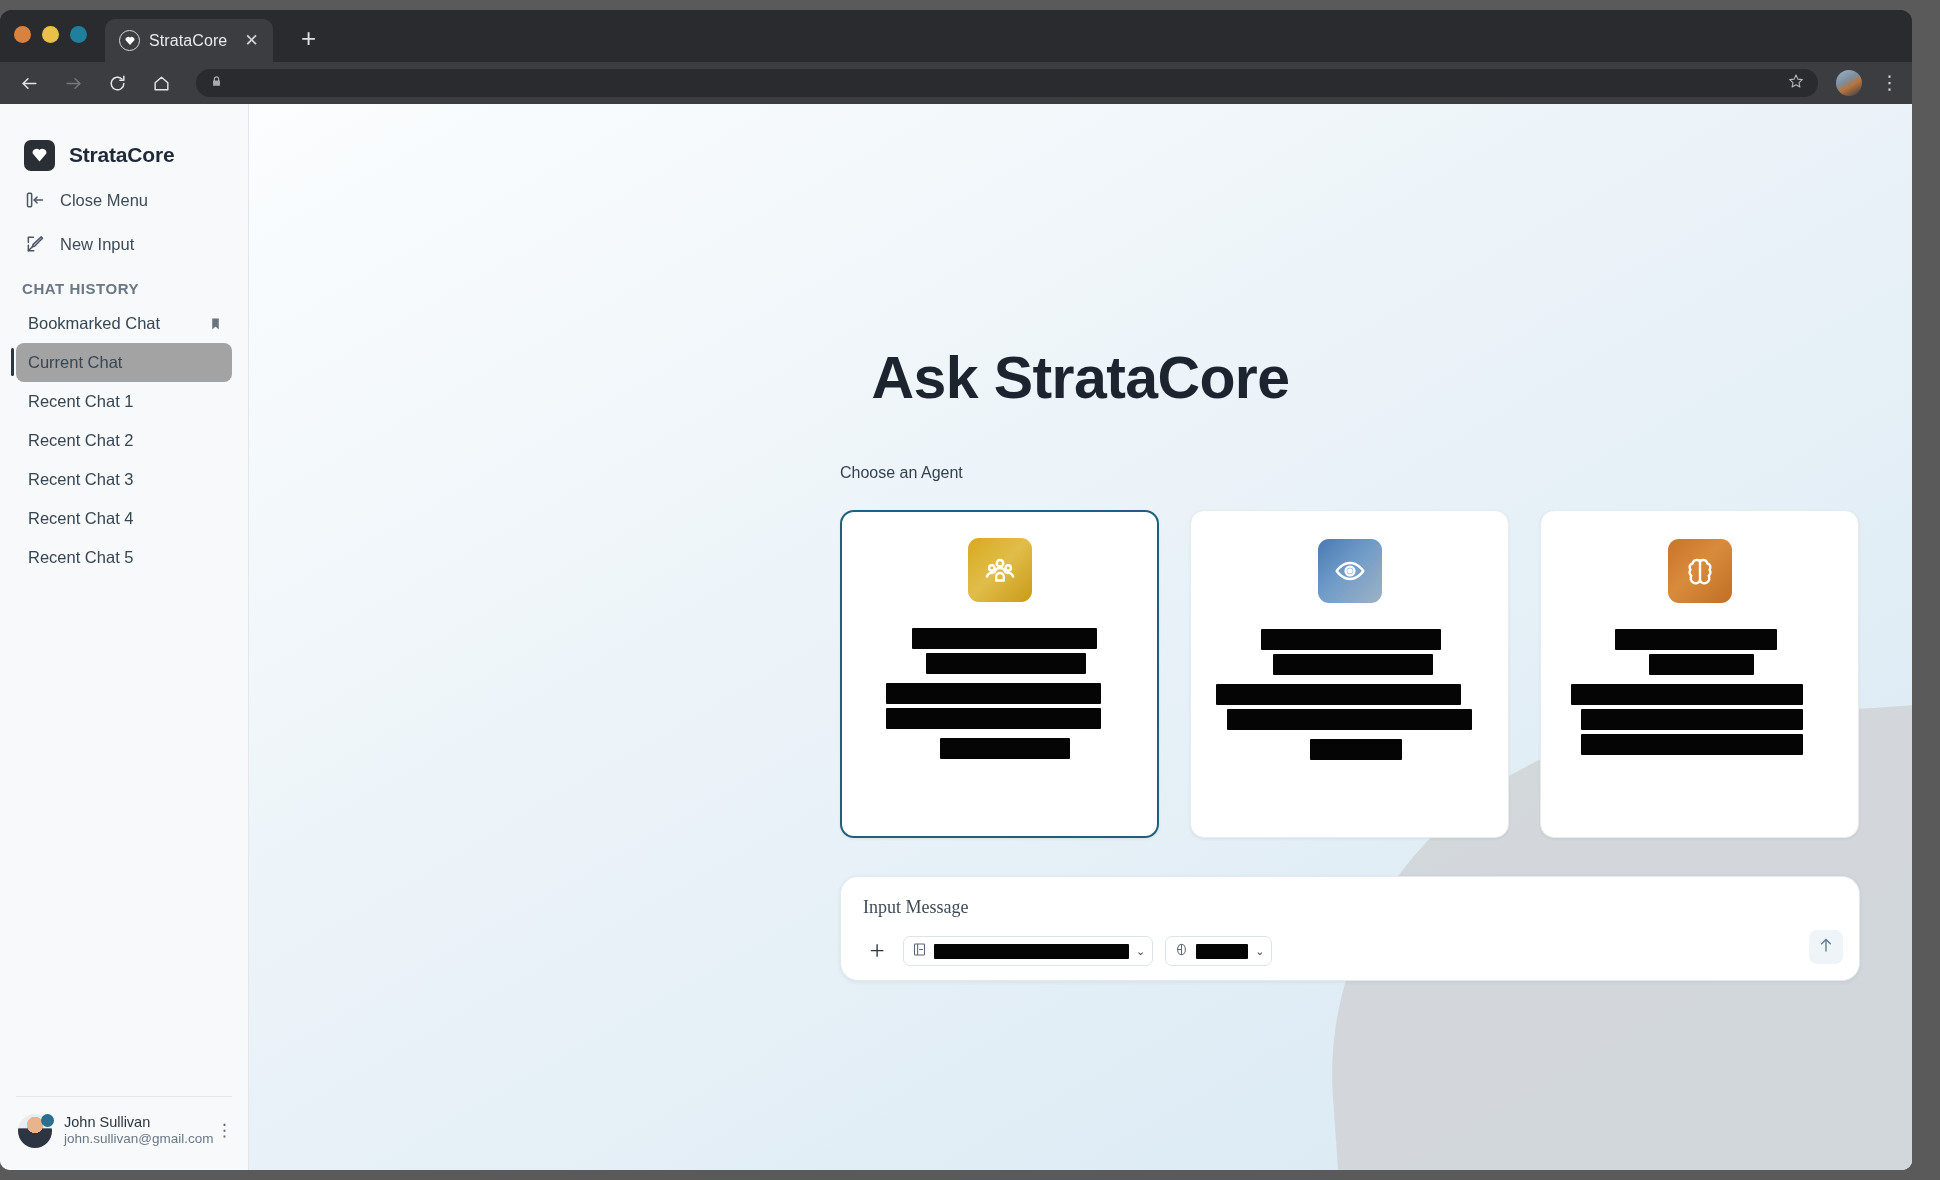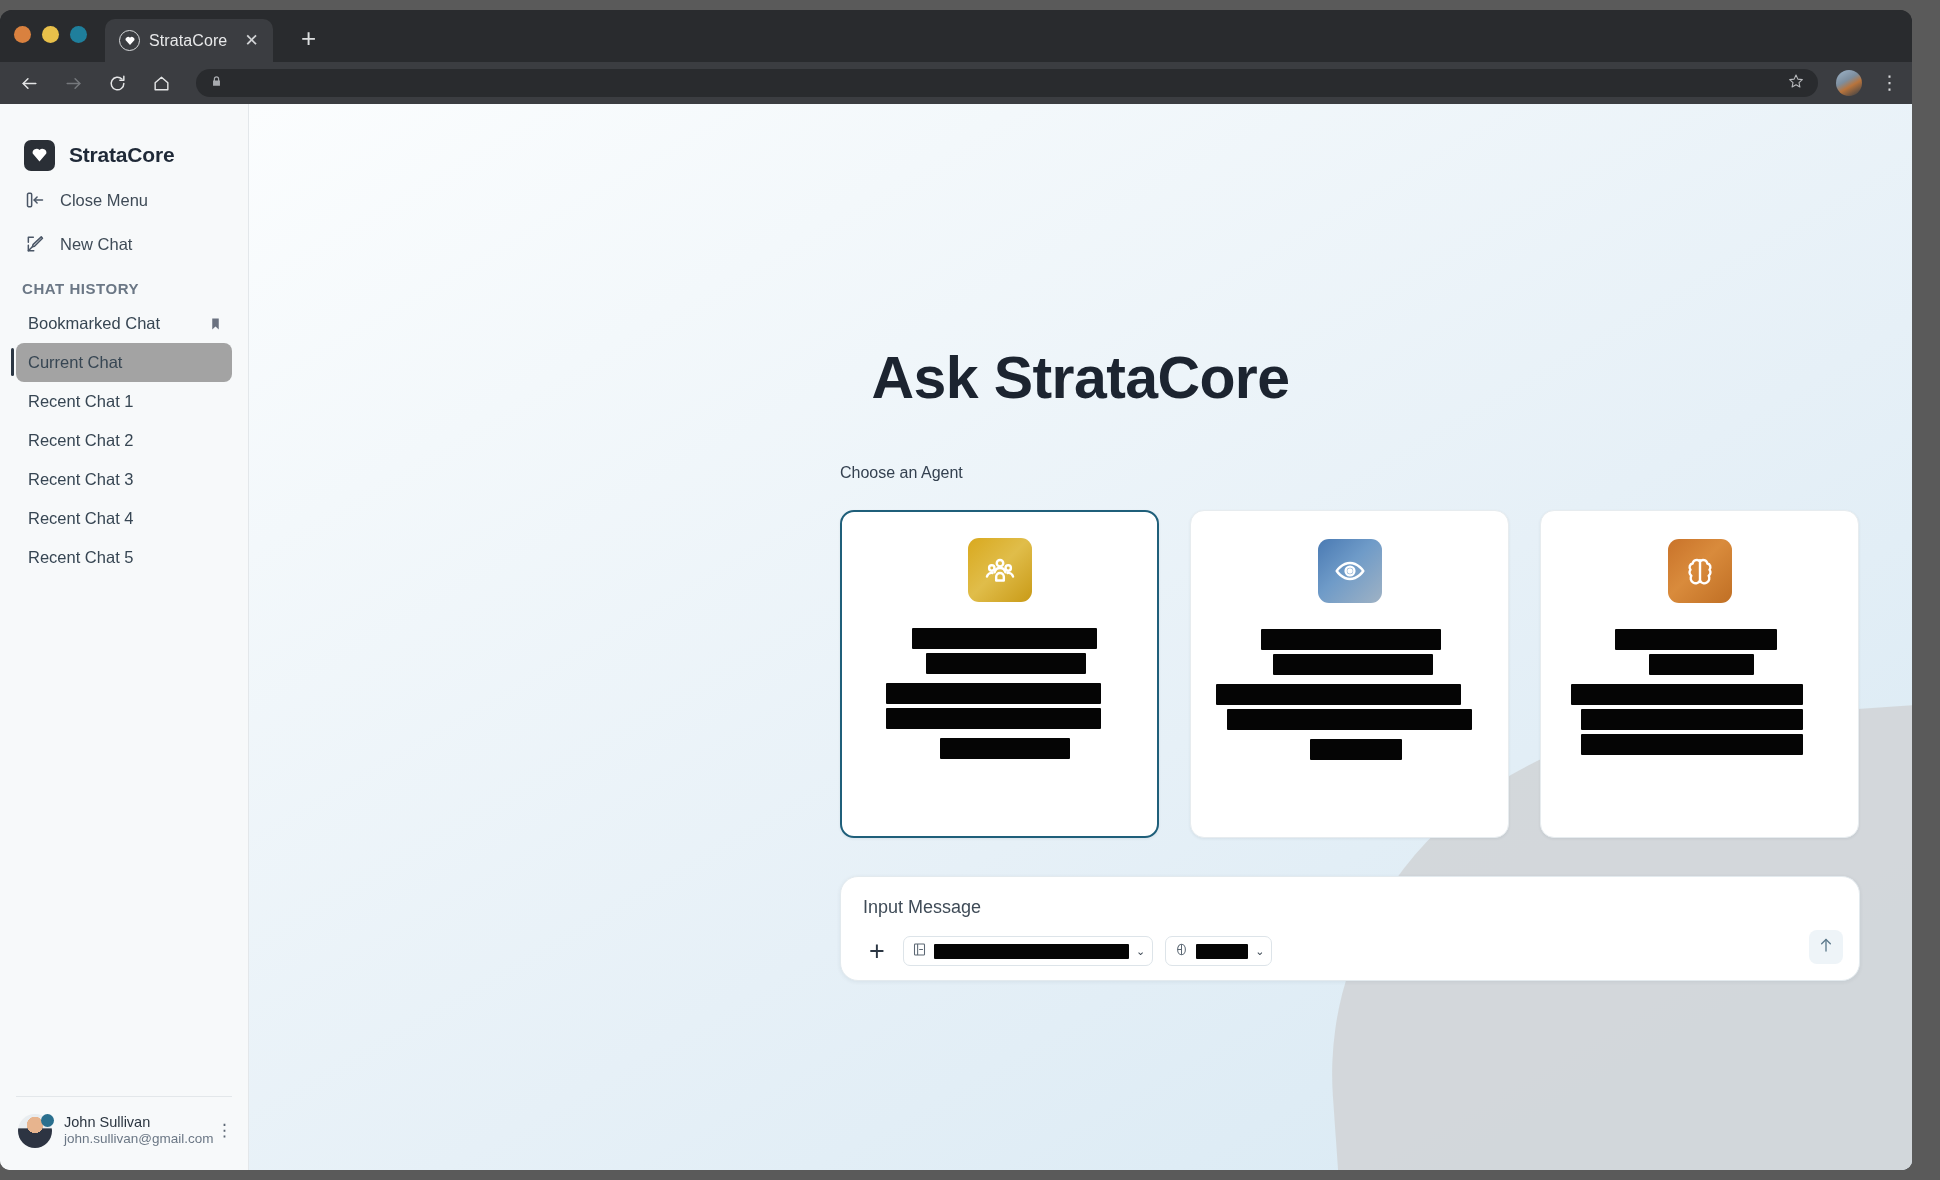--- a/index.html
+++ b/index.html
@@ -272,20 +272,21 @@
     width: 1020px;
     margin-left: 591px;
     margin-top: 38px;
     background: #fff;
     border-radius: 18px;
     border: 1px solid #e3eaee;
     box-shadow: 0 1px 4px rgba(20,40,60,.07);
     padding: 20px 22px 16px 22px;
     position: relative;
     height: 105px;
+    font-family: Liberation Serif, serif;
   }
   #composer-placeholder { font-size: 18px; color: #3f4b57; }
   #composer-tools { display: flex; align-items: center; gap: 12px; margin-top: 18px; }
   #add-attachment { color: #2b3643; font-size: 27px; line-height: 1; width: 28px; text-align:center; cursor:pointer; }
   .pill {
     height: 30px;
     border: 1px solid #dde4e9;
     border-radius: 7px;
     display: flex; align-items: center; gap: 7px;
     padding: 0 7px 0 8px;
@@ -396,21 +397,21 @@
 
       <div class="side-action">
         <span class="ic">
           <svg width="20" height="20" viewBox="0 0 24 24" fill="none" stroke="#4a5666" stroke-width="1.8" stroke-linecap="round" stroke-linejoin="round">
               <path d="M4 13.5V20h6.5"></path>
               <path d="M4 10V4h6"></path>
               <path d="M19.5 3.4 21 5l-9.6 9.6-2.4.6.6-2.4z"></path>
               <path d="M4 20 9.4 14.6"></path>
             </svg>
         </span>
-        <span>New Chat</span>
+        <span>New Input</span>
       </div>
 
       <div id="chat-history-label">CHAT HISTORY</div>
 
       <div class="chat-item">
         <span>Bookmarked Chat</span>
         <span class="bk">
           <svg width="13" height="16" viewBox="0 0 24 24" fill="#6b7280">
               <path d="M6 2h12v20l-6-5.2L6 22Z"></path>
             </svg>

